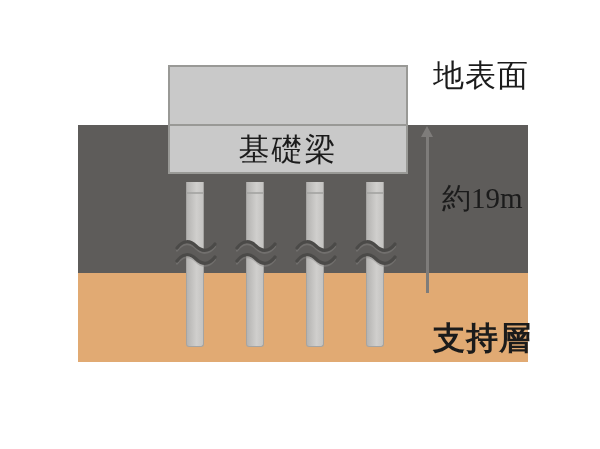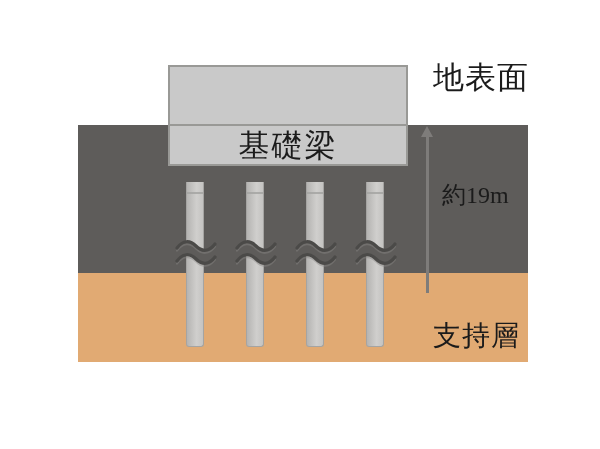--- a/index.html
+++ b/index.html
@@ -15,21 +15,21 @@
   .soil-layer    { position:absolute; left:78px;  top:125px; width:450px; height:148px; background:var(--soil,#5e5c5a); }
   .bearing-layer { position:absolute; left:78px;  top:273px; width:450px; height:89px;  background:var(--bearing,#e1aa73); }
 
   
   .building-block {
     position:absolute; left:168px; top:65px; width:240px; height:61px;
     background:var(--concrete,#c9c9c9); border:2px solid var(--concrete-border,#999996);
     z-index:4;
   }
   .beam-block {
-    position:absolute; left:168px; top:124px; width:240px; height:42px;
+    position:absolute; left:168px; top:124px; width:240px; height:50px;
     background:var(--concrete,#c9c9c9); border:2px solid var(--concrete-border,#999996);
     z-index:4; display:flex; align-items:center; justify-content:center;
   }
   .beam-label { font-size:31px; line-height:1; letter-spacing:2px; color:var(--text,#1b1b1b); }
 
   
   .piles { position:absolute; inset:0; z-index:2; }
   .pile {
     position:absolute; top:182px; width:18px; height:165px;
     background:linear-gradient(90deg,#b5b4b2 0%, var(--pile,#d0cfcd) 60%, #c4c3c1 100%);
@@ -49,23 +49,23 @@
     background:var(--arrow,#7e7c7a);
   }
   .arrow-head {
     position:absolute; left:421px; top:126px; width:0; height:0;
     border-left:6.5px solid transparent; border-right:6.5px solid transparent;
     border-bottom:11px solid var(--arrow,#7e7c7a);
   }
 
   
   .lbl { position:absolute; line-height:1.15; white-space:nowrap; z-index:5; }
-  .lbl-ground  { left:433px; top:60px;  font-size:31px; letter-spacing:1px; }
-  .lbl-depth   { left:442px; top:182px; font-size:24px;font-family:Liberation Serif, serif; }
-  .lbl-bearing { left:433px; top:320px; font-size:28px; letter-spacing:1px; }
+  .lbl-ground  { left:433px; top:60px;  font-size:31px; letter-spacing:1px;font-family:Liberation Mono, monospace; }
+  .lbl-depth   { left:442px; top:182px; font-size:29px;font-family:Liberation Serif, serif; }
+  .lbl-bearing { left:433px; top:320px; font-size:32px; letter-spacing:1px;font-weight:bold; }
   .lbl-caption { left:356px; top:375px; font-size:29px; letter-spacing:0.5px; }
 </style>
 </head>
 <body>
 
 <div class="stage" style="--soil: #5e5c5a; --bearing: #e1aa73; --concrete: #c9c9c9; --concrete-border: #999996; --pile: #d0cfcd; --pile-border: #a5a4a2; --wave: #4b4a48; --arrow: #7e7c7a; --text: #1b1b1b;">
 
   <div class="soil-layer"></div>
   <div class="bearing-layer"></div>
 

